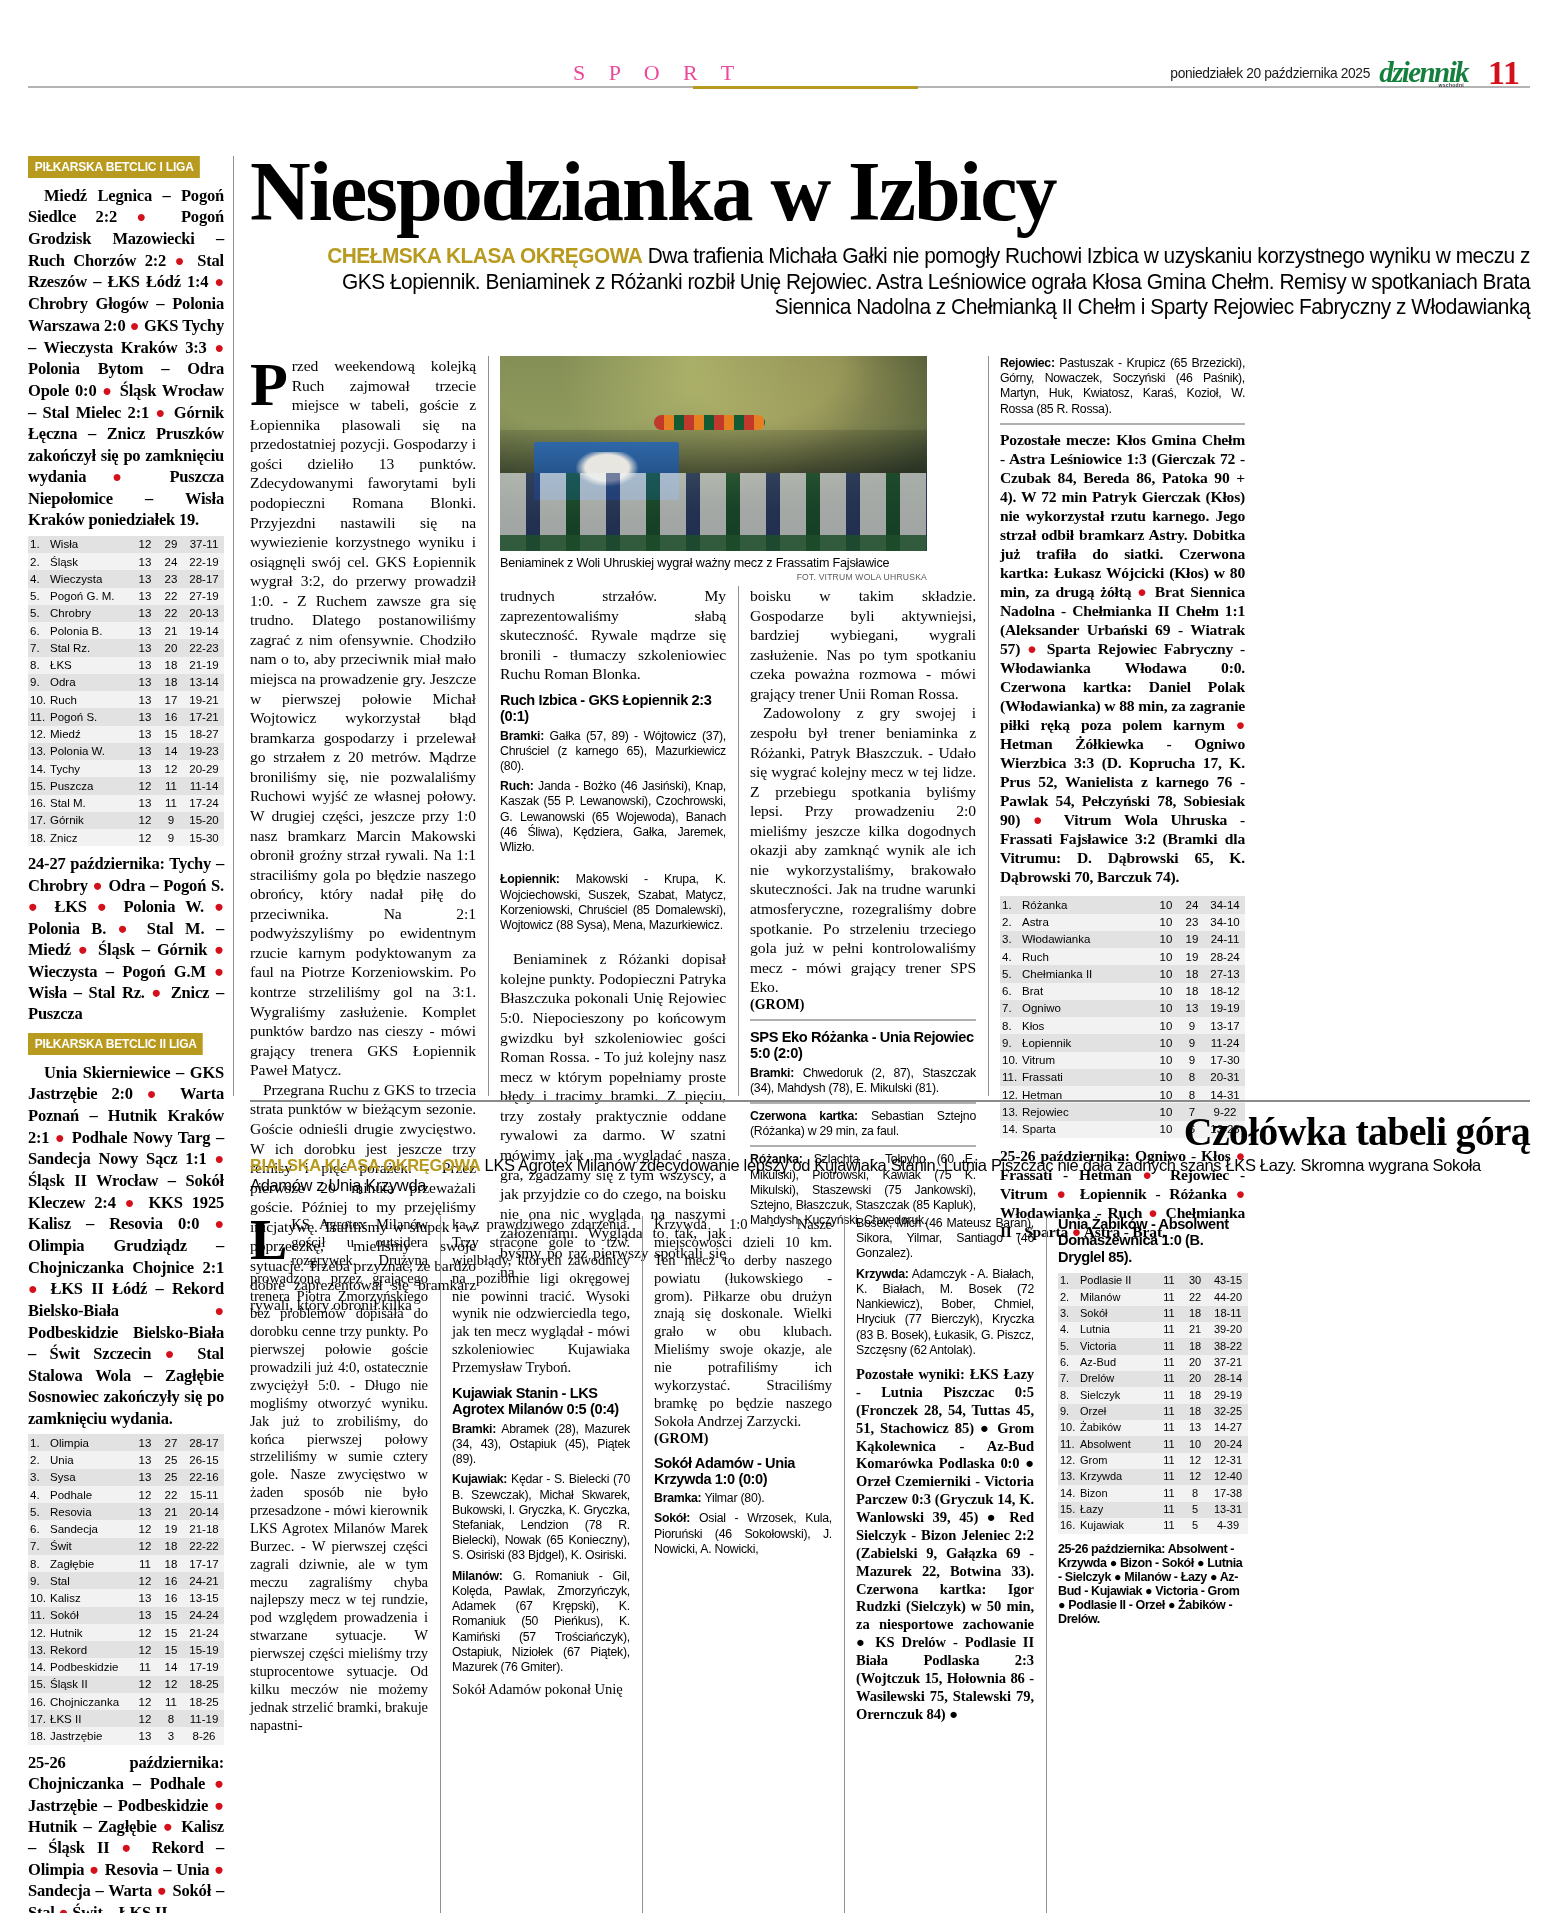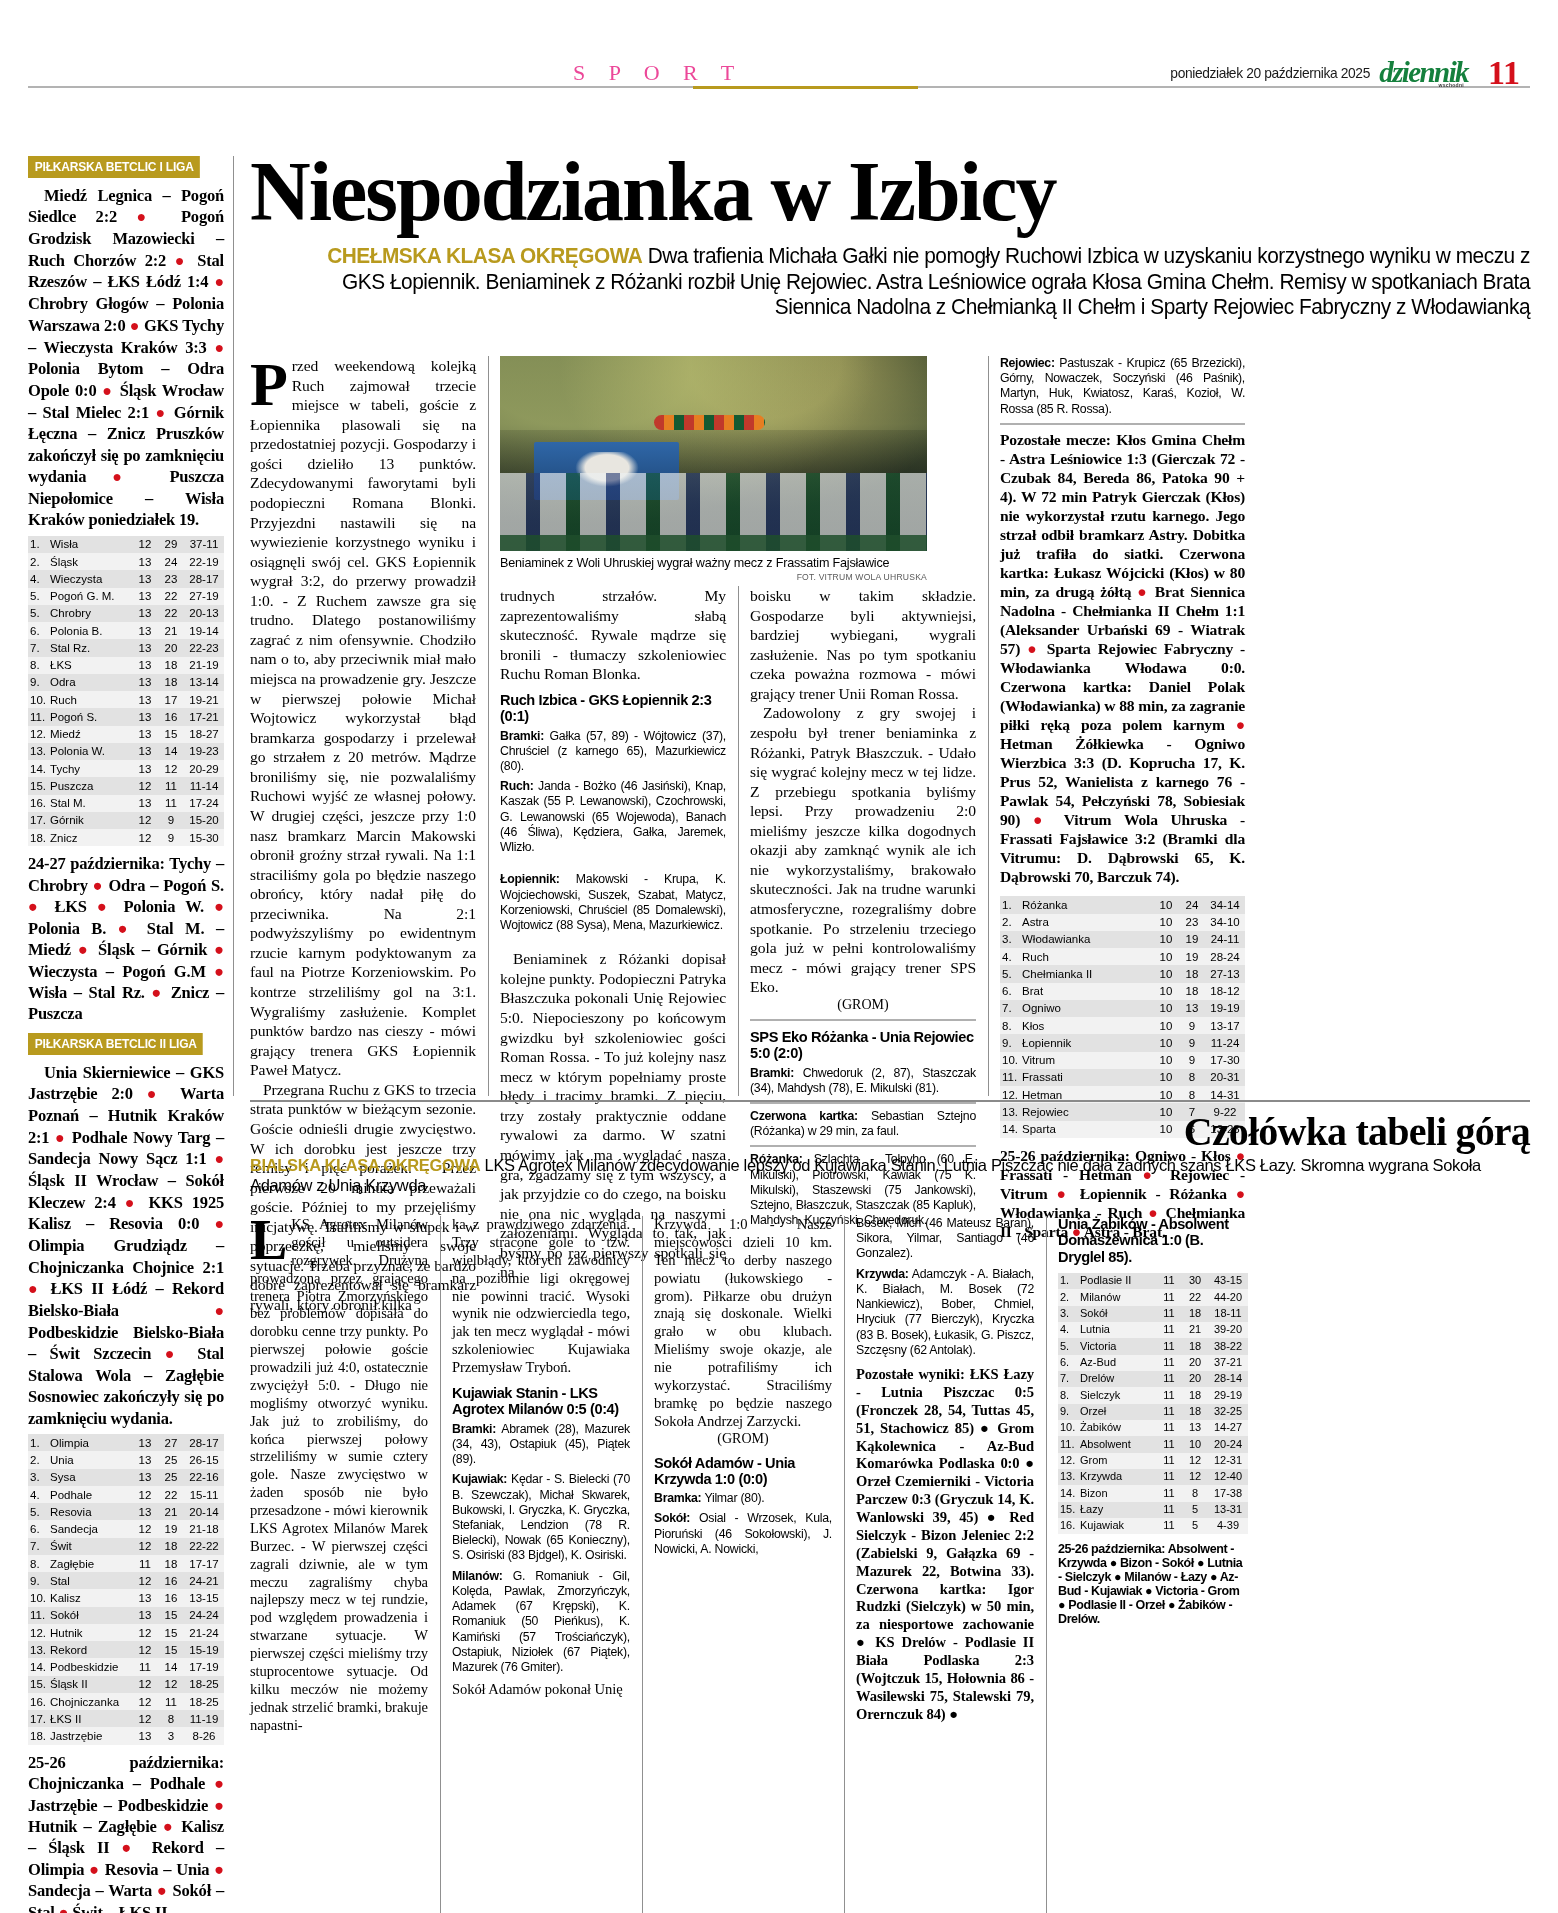--- a/index.html
+++ b/index.html
@@ -154,21 +154,21 @@
     font-family: "Liberation Sans", sans-serif;
     font-size: 14.6px; font-weight: bold; line-height: 1.12;
     letter-spacing: -0.4px; margin: 8px 0 4px 0;
   }
   .factline {
     font-family: "Liberation Sans", sans-serif;
     font-size: 12.3px; line-height: 1.24; letter-spacing: -0.25px; text-align: justify;
   }
   .factline b { font-weight: bold; }
   .hair { height: 2px; background: #b0b0b0; margin: 6px 0 5px 0; }
-  .grom { font-family: "Liberation Serif", serif; font-size: 14px; font-weight: normal; text-align: center; }
+  .grom { font-family: "Liberation Serif", serif; font-size: 14px; font-weight: bold; text-align: left; }
 
   .sidecol-serif {
     font-family: "Liberation Serif", serif;
     font-size: 15.6px; line-height: 1.22; text-align: justify; font-weight: bold;
     letter-spacing: -0.2px;
   }
   .sidecol-serif .dot { color: #d4101b; }
   .rejline {
     font-family: "Liberation Sans", sans-serif;
     font-size: 12.3px; line-height: 1.24; letter-spacing: -0.3px; text-align: justify;

